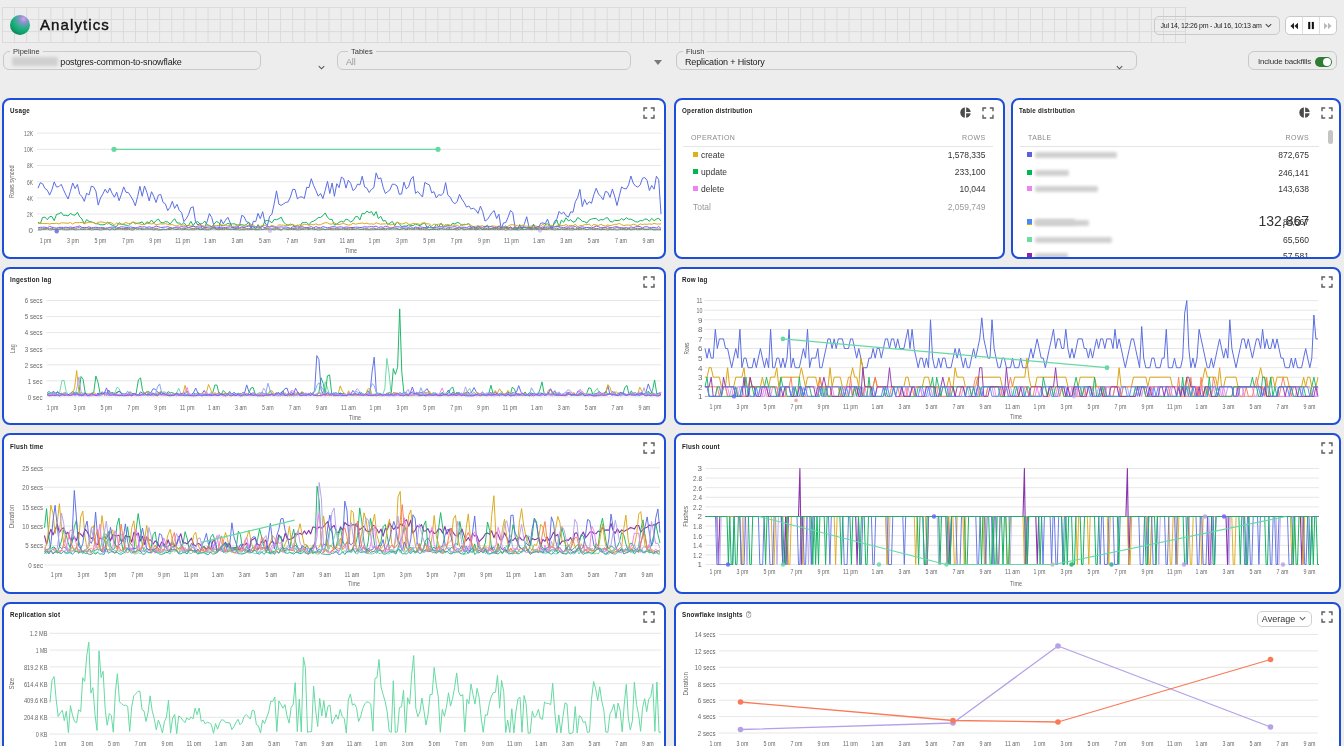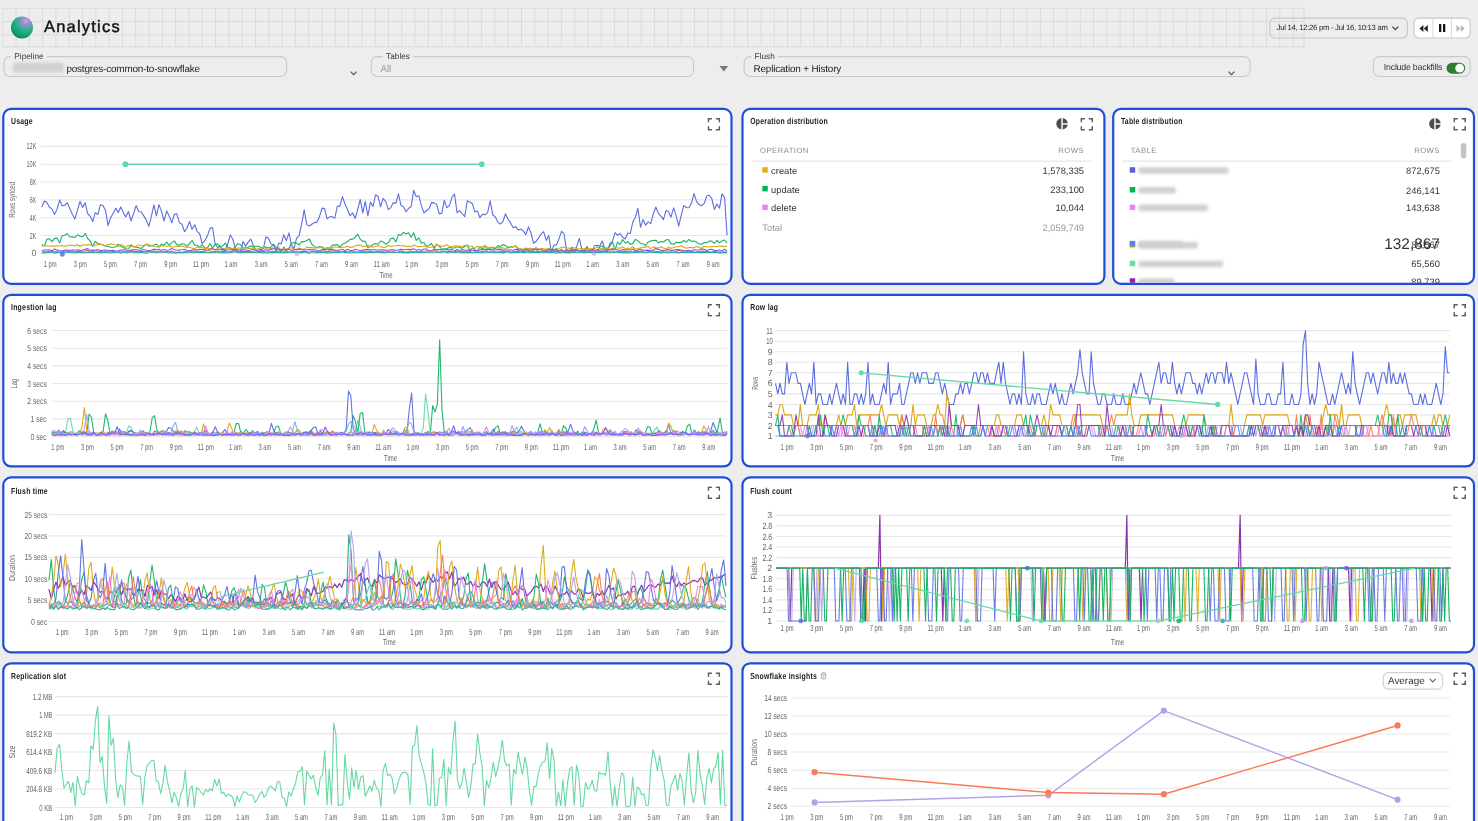--- a/index.html
+++ b/index.html
@@ -159,21 +159,21 @@
     </div>
     <div style="position:absolute;left:15px;right:30px;top:34.5px;font-size:7px;color:#8a8a8a;letter-spacing:0.4px">TABLE<span style="float:right">ROWS</span></div>
     <div style="position:absolute;left:7px;right:20px;top:46.5px;border-top:1px solid #e4e4e4"></div>
     <div style="position:absolute;right:6px;top:30.5px;width:5.5px;height:14px;background:#c4c4c4;border-radius:3px"></div>
     <div style="position:absolute;left:14px;right:30px;top:50.5px;font-size:8.5px;color:#333;height:10px"><span style="display:inline-block;width:5px;height:5px;background:#5b5fe0;margin-right:3px;vertical-align:1px"></span><span class="blurbar" style="width:82px;height:6px"></span><span style="float:right">872,675</span></div>
     <div style="position:absolute;left:14px;right:30px;top:68.5px;font-size:8.5px;color:#333;height:10px"><span style="display:inline-block;width:5px;height:5px;background:#00b64e;margin-right:3px;vertical-align:1px"></span><span class="blurbar" style="width:34px;height:6px"></span><span style="float:right">246,141</span></div>
     <div style="position:absolute;left:14px;right:30px;top:84.5px;font-size:8.5px;color:#333;height:10px"><span style="display:inline-block;width:5px;height:5px;background:#ee82ee;margin-right:3px;vertical-align:1px"></span><span class="blurbar" style="width:63px;height:6px"></span><span style="float:right">143,638</span></div>
     <div style="position:absolute;left:14px;right:30px;top:113px;font-size:14px;color:#333;height:10px"><span style="display:inline-block;width:5px;height:5px;background:#d4aa00;margin-right:3px;vertical-align:1px"></span><span class="blurbar" style="width:54px;height:6px"></span><span style="float:right">132,867</span></div>
     <div style="position:absolute;left:14px;right:30px;top:117.5px;font-size:8.5px;color:#333;height:10px"><span style="display:inline-block;width:5px;height:5px;background:#4f86f7;margin-right:3px;vertical-align:1px"></span><span class="blurbar" style="width:40px;height:6px"></span><span style="float:right">84,567</span></div>
     <div style="position:absolute;left:14px;right:30px;top:135.5px;font-size:8.5px;color:#333;height:10px"><span style="display:inline-block;width:5px;height:5px;background:#69df9f;margin-right:3px;vertical-align:1px"></span><span class="blurbar" style="width:77px;height:6px"></span><span style="float:right">65,560</span></div>
-    <div style="position:absolute;left:14px;right:30px;top:151.5px;font-size:8.5px;color:#333;height:10px"><span style="display:inline-block;width:5px;height:5px;background:#8e24aa;margin-right:3px;vertical-align:1px"></span><span class="blurbar" style="width:33px;height:6px"></span><span style="float:right">89,739</span></div>
+    <div style="position:absolute;left:14px;right:30px;top:151.5px;font-size:8.5px;color:#333;height:10px"><span style="display:inline-block;width:5px;height:5px;background:#8e24aa;margin-right:3px;vertical-align:1px"></span><span class="blurbar" style="width:33px;height:6px"></span><span style="float:right">57,581</span></div>
   </div>
 <div class="card" style="left:2px;top:246.8px;width:664px;height:158px"><div class="ctitle">Ingestion lag</div><div class="cicons" style="right:9px">
       <svg width="12" height="12" viewBox="0 0 12 12">
         <path d="M1 4.2 V1 H4.2 M7.8 1 H11 V4.2 M11 7.8 V11 H7.8 M4.2 11 H1 V7.8" fill="none" stroke="#5c5c5c" stroke-width="1.4"></path>
       </svg>
     </div><svg width="663" height="157" viewBox="0 0 663 157">
       <line x1="42.5" y1="127.9" x2="657.0" y2="127.9" stroke="#e7e7e7"></line>
       <line x1="42.5" y1="111.8" x2="657.0" y2="111.8" stroke="#e7e7e7"></line>
       <line x1="42.5" y1="95.8" x2="657.0" y2="95.8" stroke="#e7e7e7"></line>
       <line x1="42.5" y1="79.7" x2="657.0" y2="79.7" stroke="#e7e7e7"></line>

